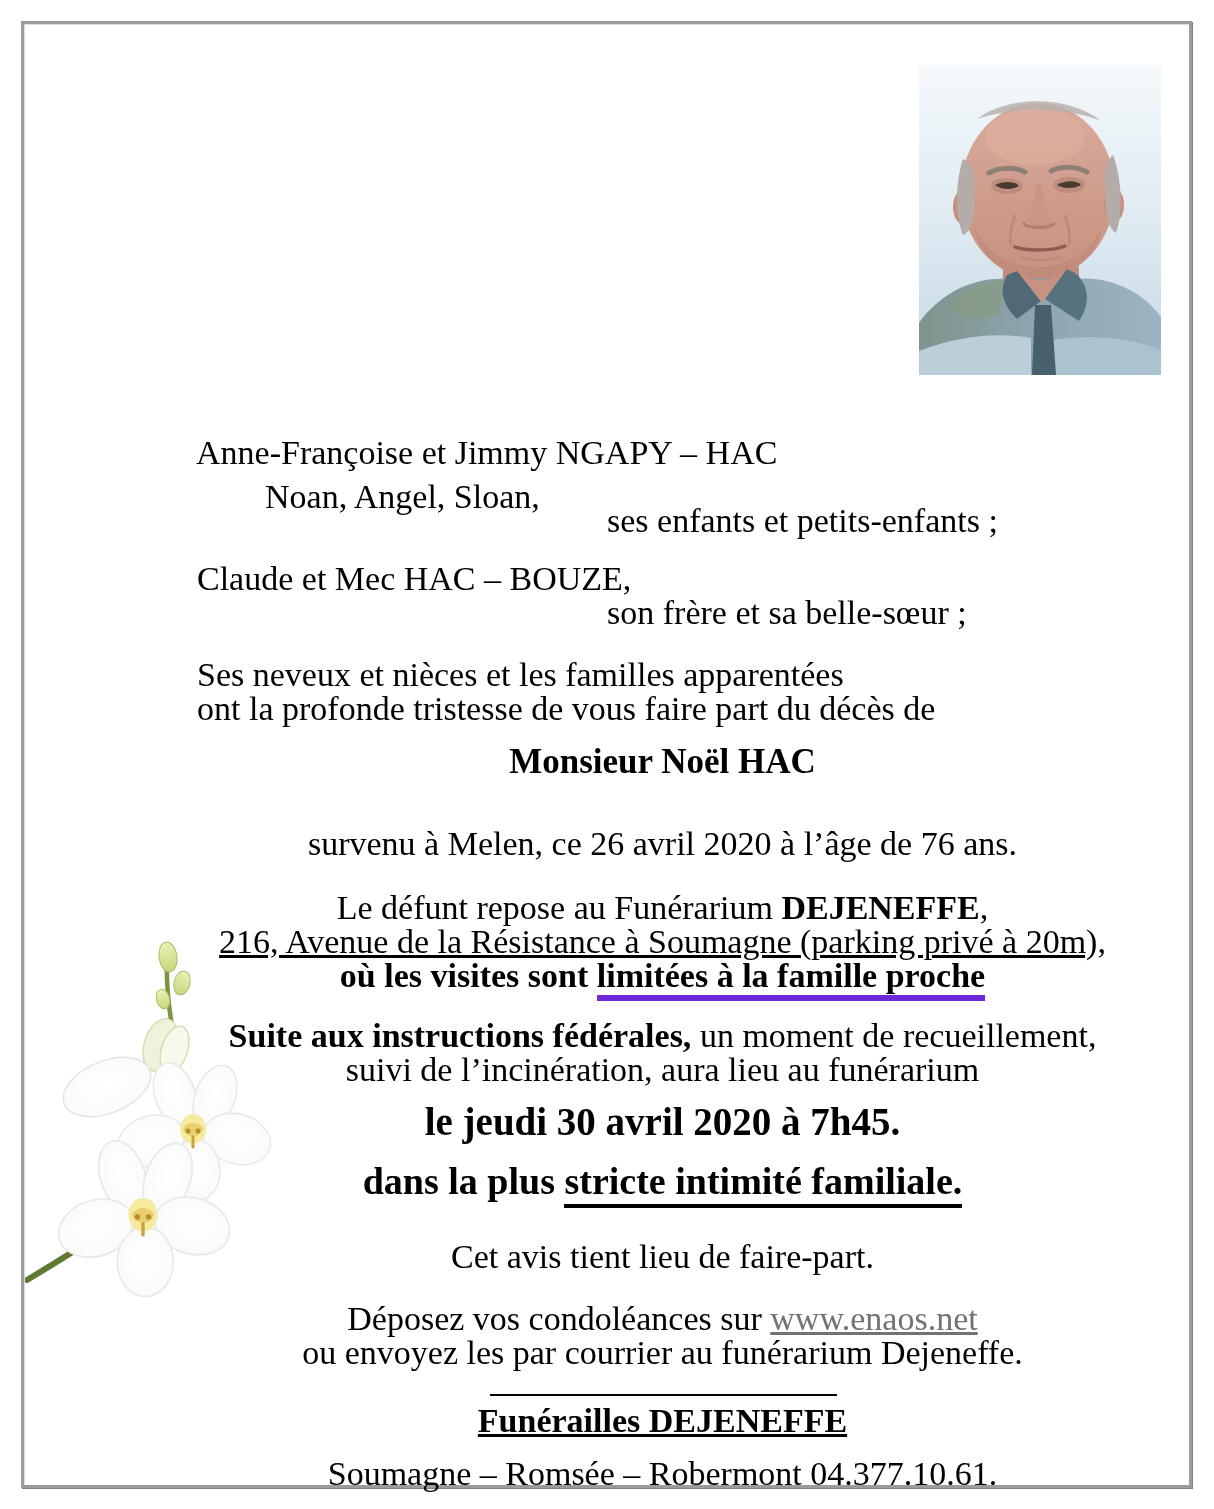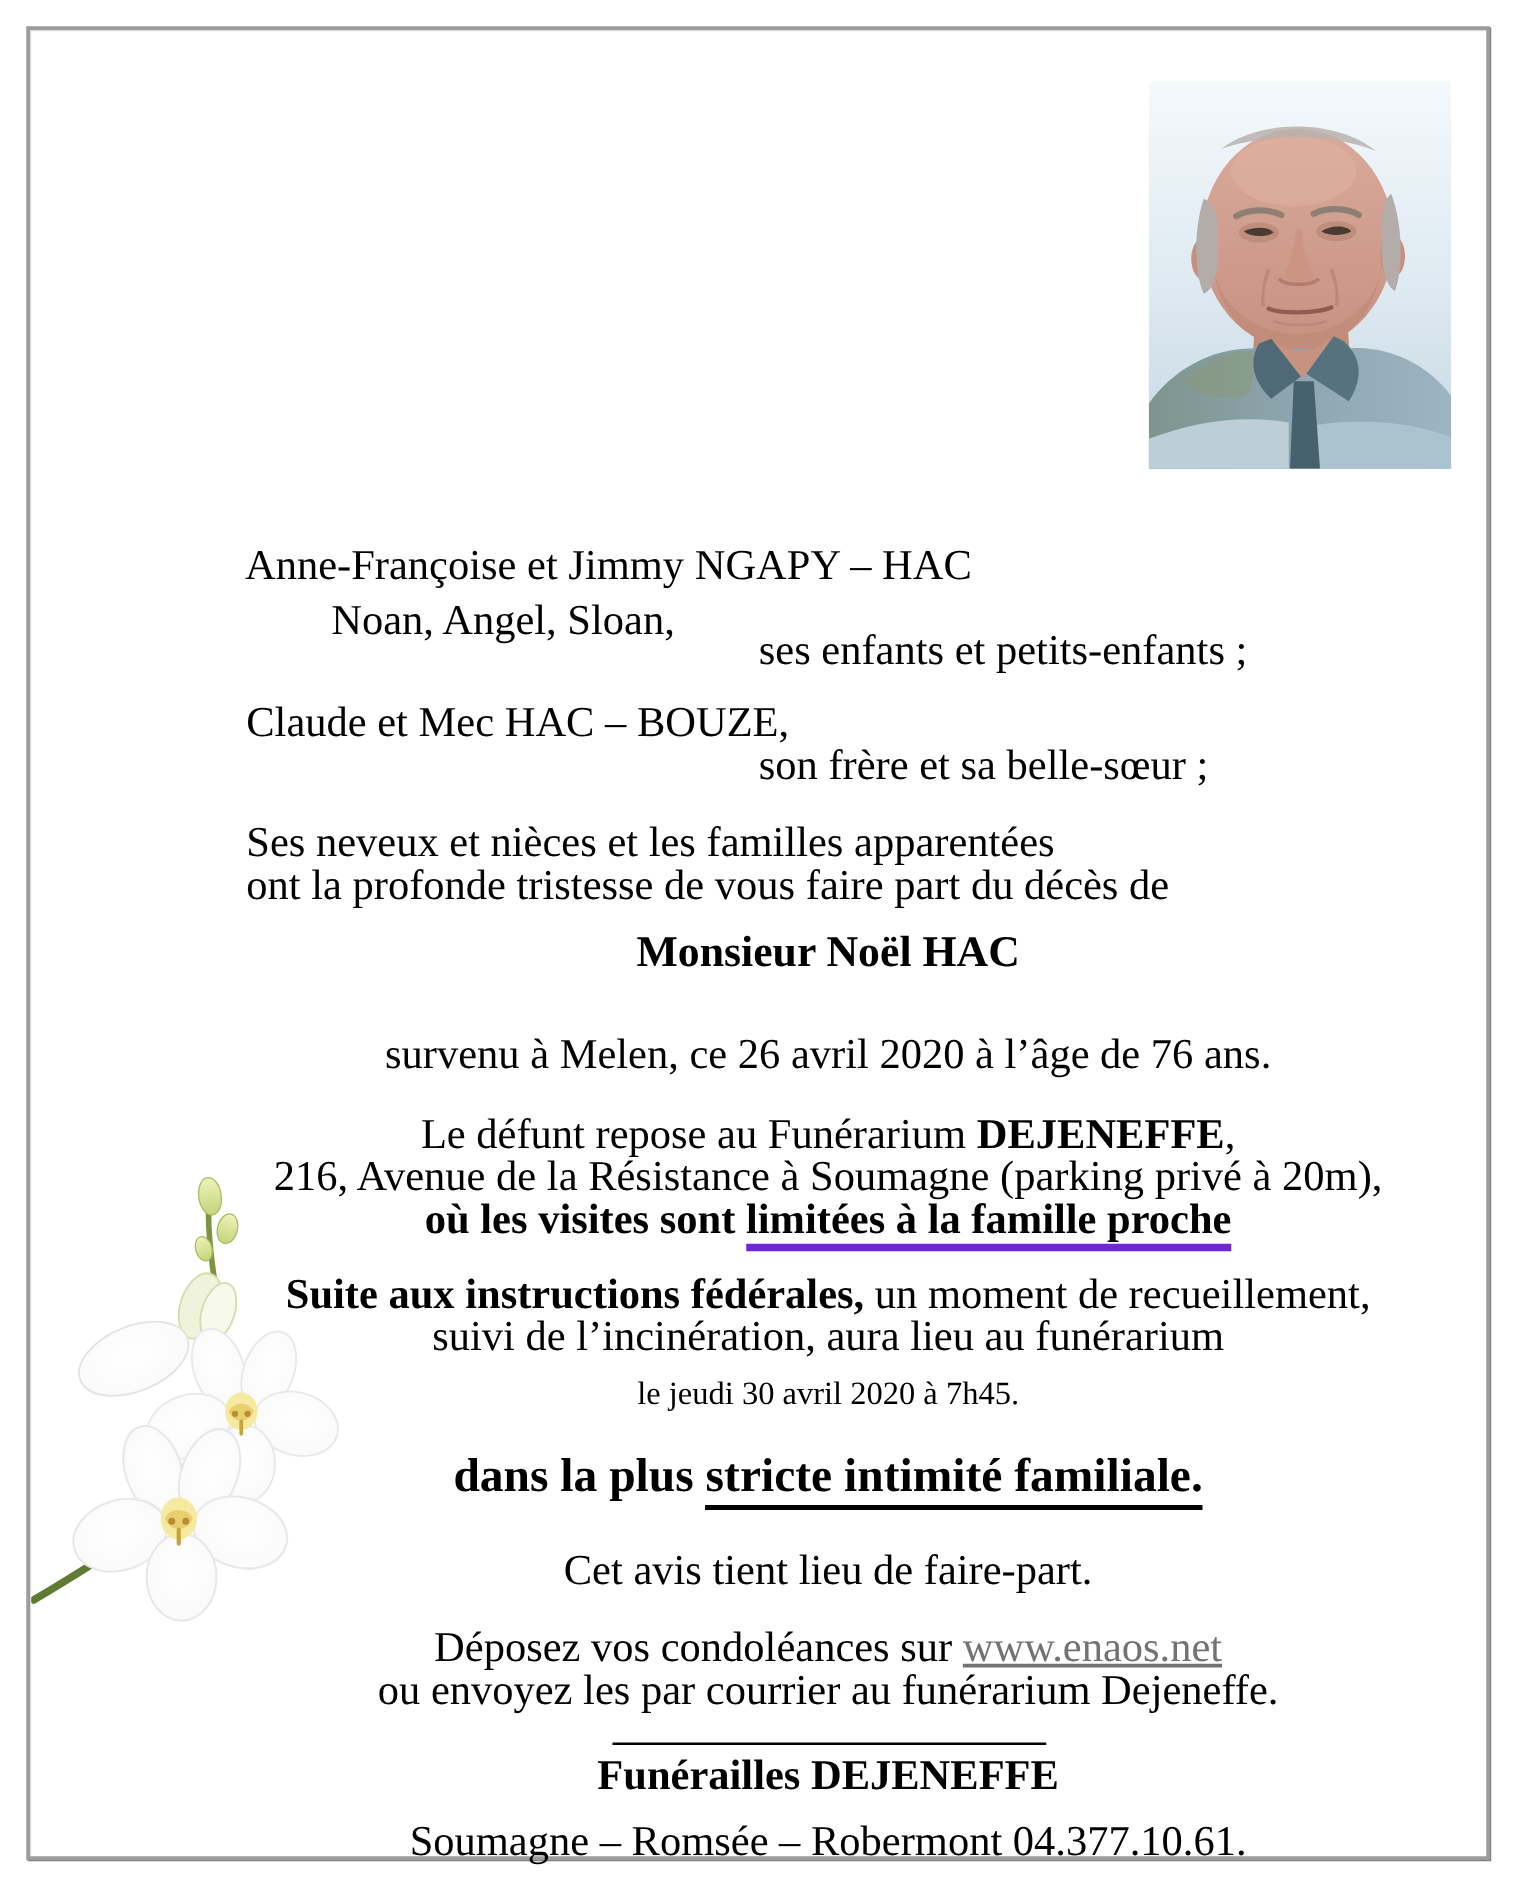--- a/index.html
+++ b/index.html
@@ -12,21 +12,21 @@
   .frame {
     position:absolute; left:21px; top:21px; right:22px; bottom:21px;
     border:3px solid #9c9c9c;
     box-shadow:1px 1px 0 #818181, inset 1px 1px 0 #dcdcdc;
     pointer-events:none;
   }
   .line { position:absolute; font-size:34px; line-height:1.15; white-space:pre; }
   .c { left:150px; width:1025px; text-align:center; }
   .b { font-weight:bold; }
   .name-line { font-size:35px; font-weight:bold; }
-  .big  { font-size:26px; font-weight:normal; }
+  .big  { font-size:39px; font-weight:bold; }
   .big2 { font-size:38px; font-weight:bold; }
   .u2 { border-bottom:6px solid #6d28d9; padding-bottom:1px; }
   .u3 { border-bottom:4px solid #000; padding-bottom:2px; }
   a.link { color:#737373; text-decoration:underline; cursor:pointer; }
   .rule { position:absolute; left:490px; top:1394px; width:347px; height:0; border-top:2px solid #000; }
   .portrait { position:absolute; left:919px; top:65px; width:242px; height:310px; }
   .orchid   { position:absolute; left:25px;  top:935px; width:295px; height:380px; }
 </style>
 </head>
 <body>
@@ -153,27 +153,27 @@
 <div class="line" style="left:607px; top:501px;">ses enfants et petits-enfants ;</div>
 <div class="line" style="left:197px; top:559px;">Claude et Mec HAC – BOUZE,</div>
 <div class="line" style="left:607px; top:593px;">son frère et sa belle-sœur ;</div>
 <div class="line" style="left:197px; top:655px;">Ses neveux et nièces et les familles apparentées</div>
 <div class="line" style="left:197px; top:689px;">ont la profonde tristesse de vous faire part du décès de</div>
 
 <div class="line c name-line" style="top:742px;">Monsieur Noël HAC</div>
 <div class="line c" style="top:824px;">survenu à Melen, ce 26 avril 2020 à l’âge de 76 ans.</div>
 
 <div class="line c" style="top:888px;"><span>Le défunt repose au Funérarium </span><span class="b">DEJENEFFE</span><span>,</span></div>
-<div class="line c" style="top:922px;">216, Avenue de la Résistance à Soumagne (parking privé à 20m),</div>
+<div class="line c" style="top:922px;text-decoration:underline;">216, Avenue de la Résistance à Soumagne (parking privé à 20m),</div>
 <div class="line c b" style="top:956px;"><span>où les visites sont </span><span class="u2">limitées à la famille proche</span></div>
 
 <div class="line c" style="top:1016px;"><span class="b">Suite aux instructions fédérales,</span><span> un moment de recueillement,</span></div>
 <div class="line c" style="top:1050px;">suivi de l’incinération, aura lieu au funérarium</div>
 <div class="line c big" style="top:1100px;">le jeudi 30 avril 2020 à 7h45.</div>
 <div class="line c big2" style="top:1160px;"><span>dans la plus </span><span class="u3">stricte intimité familiale.</span></div>
 
 <div class="line c" style="top:1237px;">Cet avis tient lieu de faire-part.</div>
 <div class="line c" style="top:1299px;"><span>Déposez vos condoléances sur </span><a class="link">www.enaos.net</a></div>
 <div class="line c" style="top:1333px;">ou envoyez les par courrier au funérarium Dejeneffe.</div>
 
 <div class="rule"></div>
-<div class="line c b" style="top:1401px;">Funérailles DEJENEFFE</div>
+<div class="line c b" style="top:1401px;text-decoration:underline;">Funérailles DEJENEFFE</div>
 <div class="line c" style="top:1436px;margin-top:18px;">Soumagne – Romsée – Robermont 04.377.10.61.</div>
 
 </body></html>

